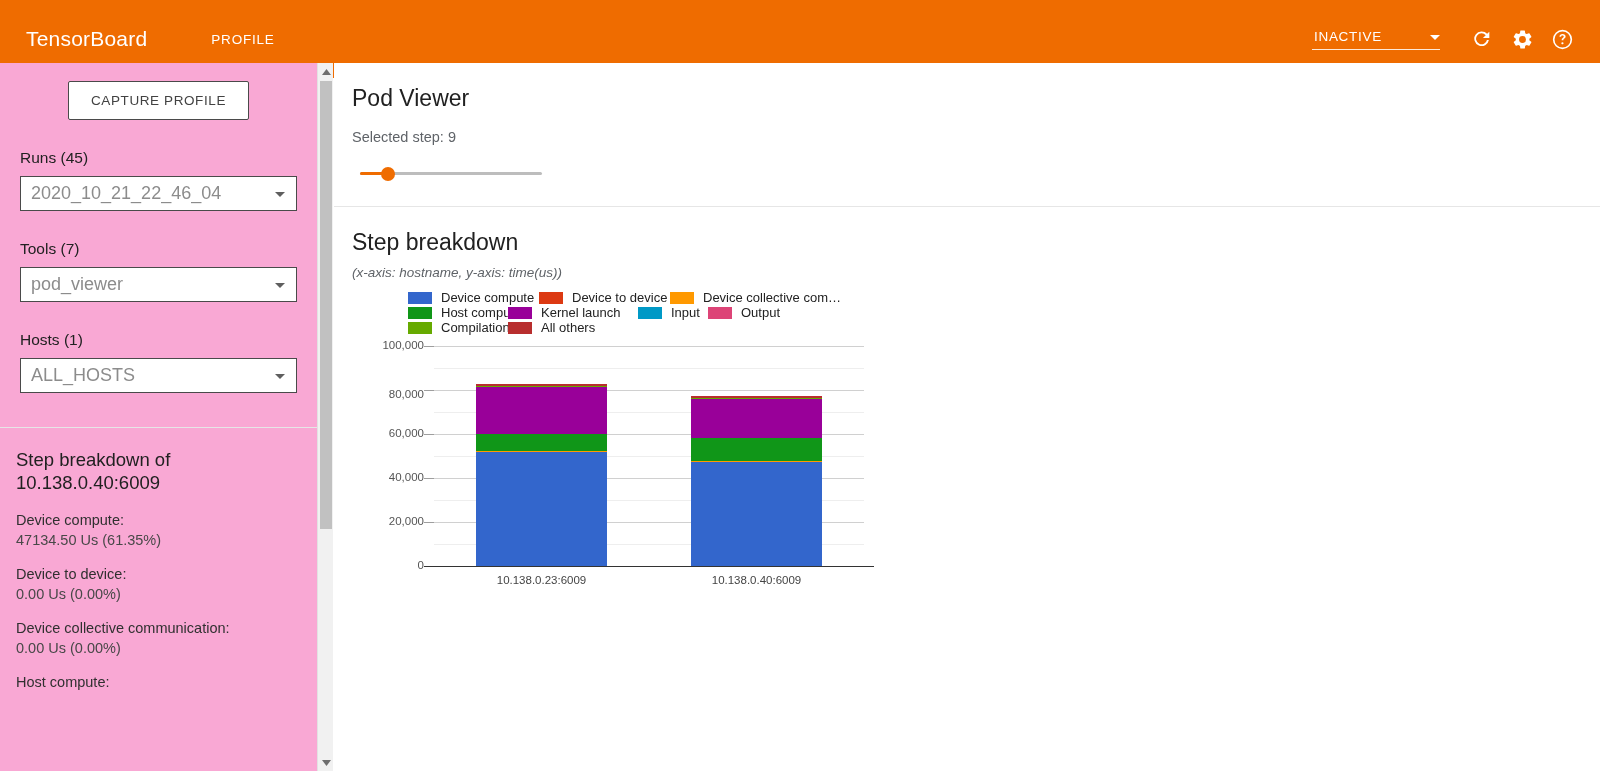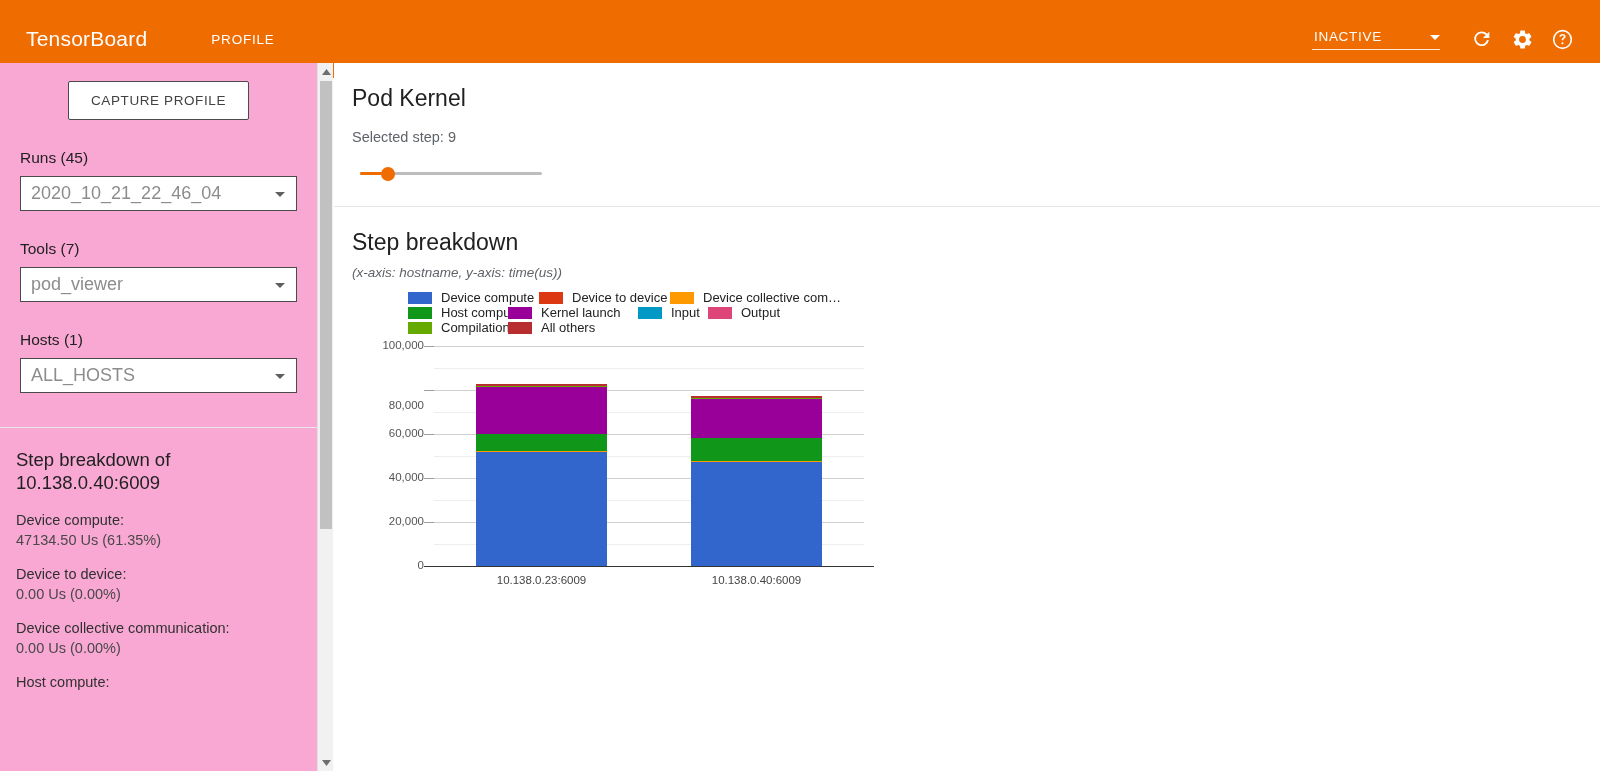--- a/index.html
+++ b/index.html
@@ -329,21 +329,21 @@
   </div>
   <div id="sb-thumb"></div>
   <div class="sb-arrow" id="sb-arrow-down">
     <svg width="9" height="6" viewBox="0 0 9 6">
         <path d="M4.5 6 0 0h9z" fill="#6e6e6e"></path>
       </svg>
   </div>
 </div>
 
 <div id="main">
-  <h1 id="page-title">Pod Kernel</h1>
+  <h1 id="page-title">Pod Viewer</h1>
   <div id="selected-step">Selected step: 9</div>
 
   <div id="slider-row">
     <div id="slider-track"></div>
     <div id="slider-fill" style="width: 27px;"></div>
     <div id="slider-thumb" style="left: 21px;"></div>
   </div>
 
   <div id="main-divider"></div>
 
@@ -408,21 +408,21 @@
           <div class="tickmark" style="left: 50px; width: 10px; top: 184px; background: rgb(158, 158, 158);"></div>
           <div class="ytick-label" style="top: 184px; left: -10px; width: 60px;">20,000</div>
           <div class="gridline-major" style="left: 60px; width: 430px; top: 140px; background: rgb(208, 208, 208);"></div>
           <div class="tickmark" style="left: 50px; width: 10px; top: 140px; background: rgb(158, 158, 158);"></div>
           <div class="ytick-label" style="top: 140px; left: -10px; width: 60px;">40,000</div>
           <div class="gridline-major" style="left: 60px; width: 430px; top: 96px; background: rgb(208, 208, 208);"></div>
           <div class="tickmark" style="left: 50px; width: 10px; top: 96px; background: rgb(158, 158, 158);"></div>
           <div class="ytick-label" style="top: 96px; left: -10px; width: 60px;">60,000</div>
           <div class="gridline-major" style="left: 60px; width: 430px; top: 52px; background: rgb(208, 208, 208);"></div>
           <div class="tickmark" style="left: 50px; width: 10px; top: 52px; background: rgb(158, 158, 158);"></div>
-          <div class="ytick-label" style="top: 68px; left: -10px; width: 60px;">80,000</div>
+          <div class="ytick-label" style="top: 57px; left: -10px; width: 60px;">80,000</div>
           <div class="gridline-major" style="left: 60px; width: 430px; top: 8px; background: rgb(208, 208, 208);"></div>
           <div class="tickmark" style="left: 50px; width: 10px; top: 8px; background: rgb(158, 158, 158);"></div>
           <div class="ytick-label" style="top: 8px; left: -10px; width: 60px;">100,000</div>
           <div id="axis-x" style="left: 50px; width: 450px; top: 228px;"></div>
           <div class="bar" style="left: 102px; width: 131px; top: 8px; height: 220px;">
             <div class="bar-seg" style="background: rgb(51, 102, 204); top: 106.48px; height: 113.52px;"></div>
             <div class="bar-seg" style="background: rgb(255, 153, 0); top: 105.38px; height: 1.1px;"></div>
             <div class="bar-seg" style="background: rgb(16, 150, 24); top: 87.56px; height: 17.82px;"></div>
             <div class="bar-seg" style="background: rgb(153, 0, 153); top: 40.7px; height: 46.86px;"></div>
             <div class="bar-seg" style="background: rgb(102, 170, 0); top: 39.82px; height: 1px;"></div>

